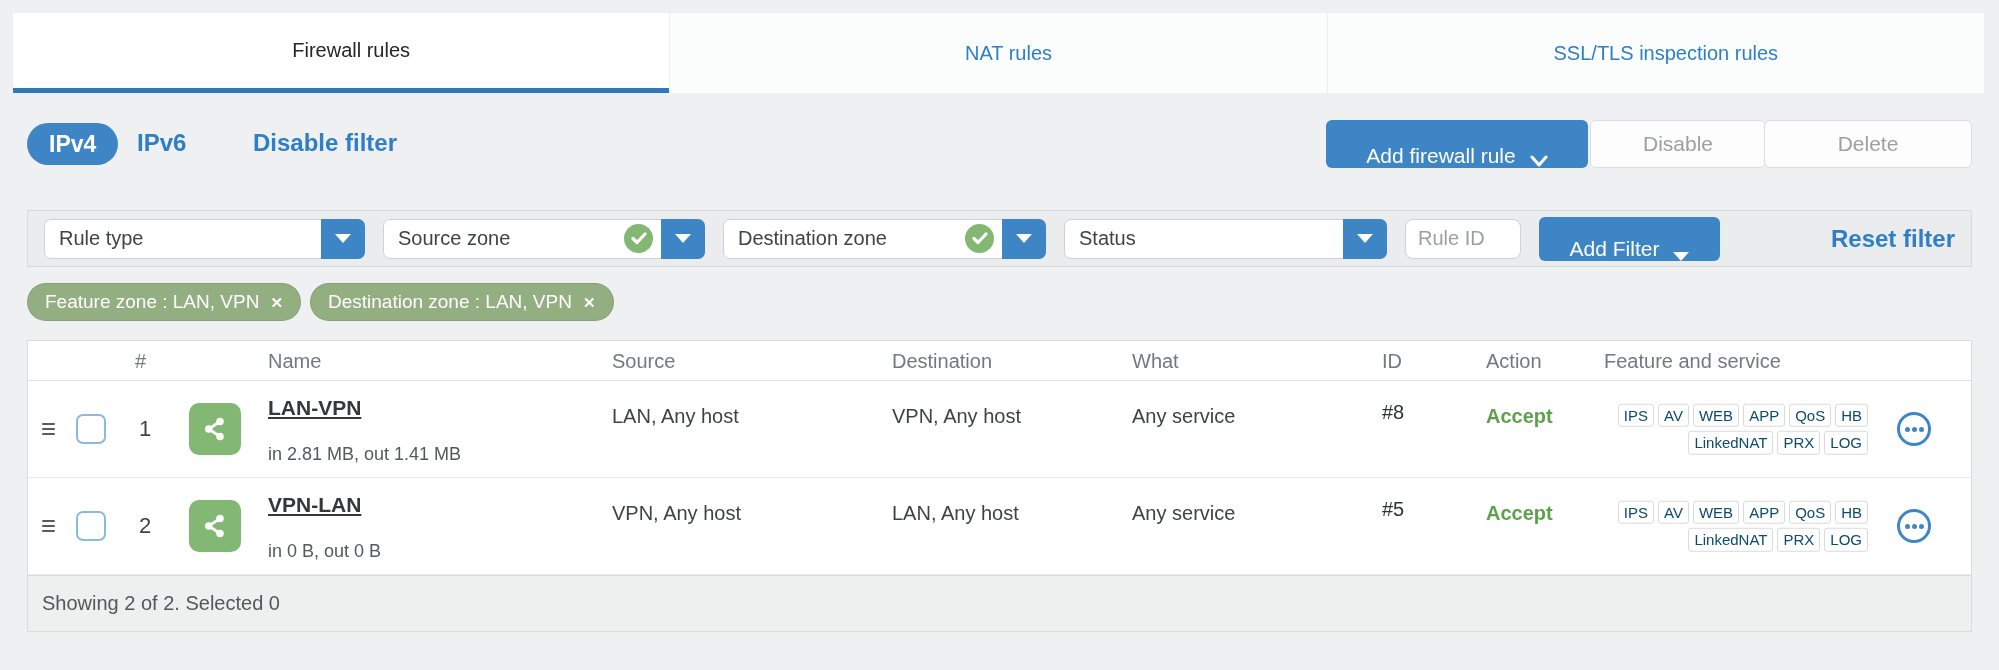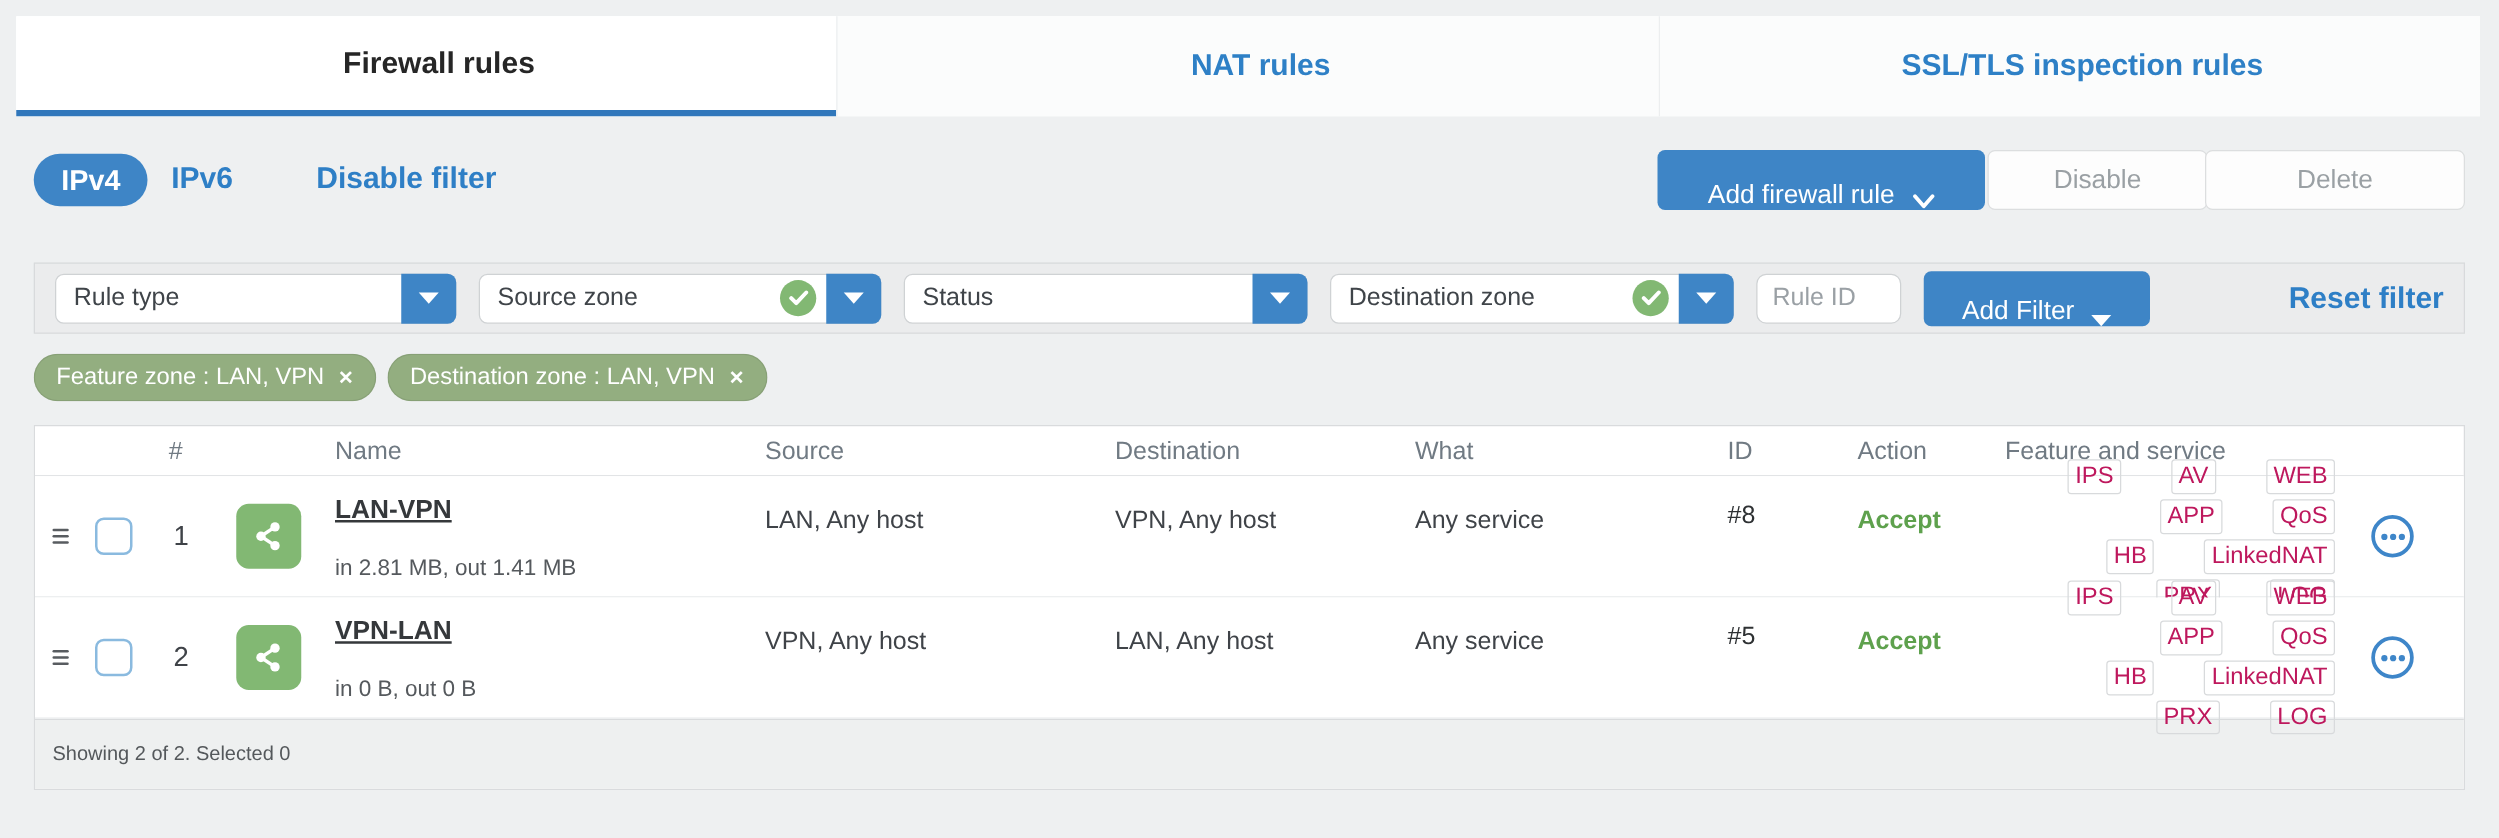--- a/index.html
+++ b/index.html
@@ -11,21 +11,21 @@
     color:#3f4348;
     overflow:hidden;
   }
   
   .tabbar {
     position:absolute; left:13px; top:13px; width:1971px; height:80px;
     background:#fff; display:flex;
   }
   .tab {
     flex:1; display:flex; align-items:center; justify-content:center;
-    font-size:24px; font-weight:bold; color:#2e80c6; cursor:pointer;
+    font-size:20px; font-weight:normal; color:#2e80c6; cursor:pointer;
     background:#fbfcfc; border-left:1px solid #eceeef;padding-left:20px;
   }
   .tab:first-child { border-left:none; }
   .tab.active {
     background:#fff; color:#262626; border-bottom:5px solid #3077bb;
   }
   
   .toolbar { position:absolute; left:27px; top:120px; width:1945px; height:48px; }
   .pill {
     position:absolute; left:0; top:3px; height:42px; padding:0 22px;
@@ -142,33 +142,33 @@
   }
   .name-sub { font-size:18px; color:#55595d; margin-top:24px; }
   .cell-source{left:584px;} .cell-dest{left:864px;} .cell-what{left:1104px;}
   .cell-id{left:1354px; top:20px; color:#2e3133;}
   .cell-action{left:1458px; font-weight:bold; color:#5ea14d;}
   .badges {
     right:103px; width:252px; display:flex; flex-wrap:wrap;
     justify-content:flex-end; gap:4px; row-gap:4px;
   }
   .badge {
-    font-size:19px; color:#be185d; border:1.5px solid #d8dadc; border-radius:3px;
-    padding:2px 5px; line-height:1.15; white-space:nowrap;margin-left:36px;
+    font-size:15px; color:#0c4a6e; border:1.5px solid #d8dadc; border-radius:3px;
+    padding:2px 5px; line-height:1.15; white-space:nowrap;
   }
   .more {
     right:40px; width:34px; height:34px; border-radius:50%;
     border:3px solid #3e86c9; background:#fff; cursor:pointer;
     display:flex; align-items:center; justify-content:center; gap:2px;
   }
   .more i { width:5px; height:5px; border-radius:50%; background:#3e86c9; display:block; }
   .tfoot {
     height:56px; background:#eef0f0; border-top:1px solid #d9dbdd;
     display:flex; align-items:center; padding-left:14px;
-    font-size:16px; color:#54585b;
+    font-size:20px; color:#54585b;
   }
 </style>
 </head>
 <body>
 
 <div class="tabbar">
   <div class="tab active">Firewall rules</div>
   <div class="tab">NAT rules</div>
   <div class="tab">SSL/TLS inspection rules</div>
 </div>
@@ -202,34 +202,34 @@
     <span class="dd-check">
       <svg width="16" height="13" viewBox="0 0 16 13">
           <polyline points="2,6.5 6,10.5 14,2" fill="none" stroke="#fff" stroke-width="3.2" stroke-linecap="round" stroke-linejoin="round"></polyline>
         </svg>
     </span>
     <span class="dd-btn">
       <i class="tri-down"></i>
     </span>
   </div>
 
-  <div class="dd dd-status">
-    <span class="dd-label">Status</span>
-    <span class="dd-btn">
-      <i class="tri-down"></i>
-    </span>
-  </div>
-
   <div class="dd dd-destzone">
     <span class="dd-label">Destination zone</span>
     <span class="dd-check">
       <svg width="16" height="13" viewBox="0 0 16 13">
           <polyline points="2,6.5 6,10.5 14,2" fill="none" stroke="#fff" stroke-width="3.2" stroke-linecap="round" stroke-linejoin="round"></polyline>
         </svg>
     </span>
+    <span class="dd-btn">
+      <i class="tri-down"></i>
+    </span>
+  </div>
+
+  <div class="dd dd-status">
+    <span class="dd-label">Status</span>
     <span class="dd-btn">
       <i class="tri-down"></i>
     </span>
   </div>
 
   <input class="ruleid-input" type="text" placeholder="Rule ID" style="">
 
   <button class="btn btn-primary btn-add-filter">
     <span>Add Filter</span>
     <i class="tri-down"></i>

